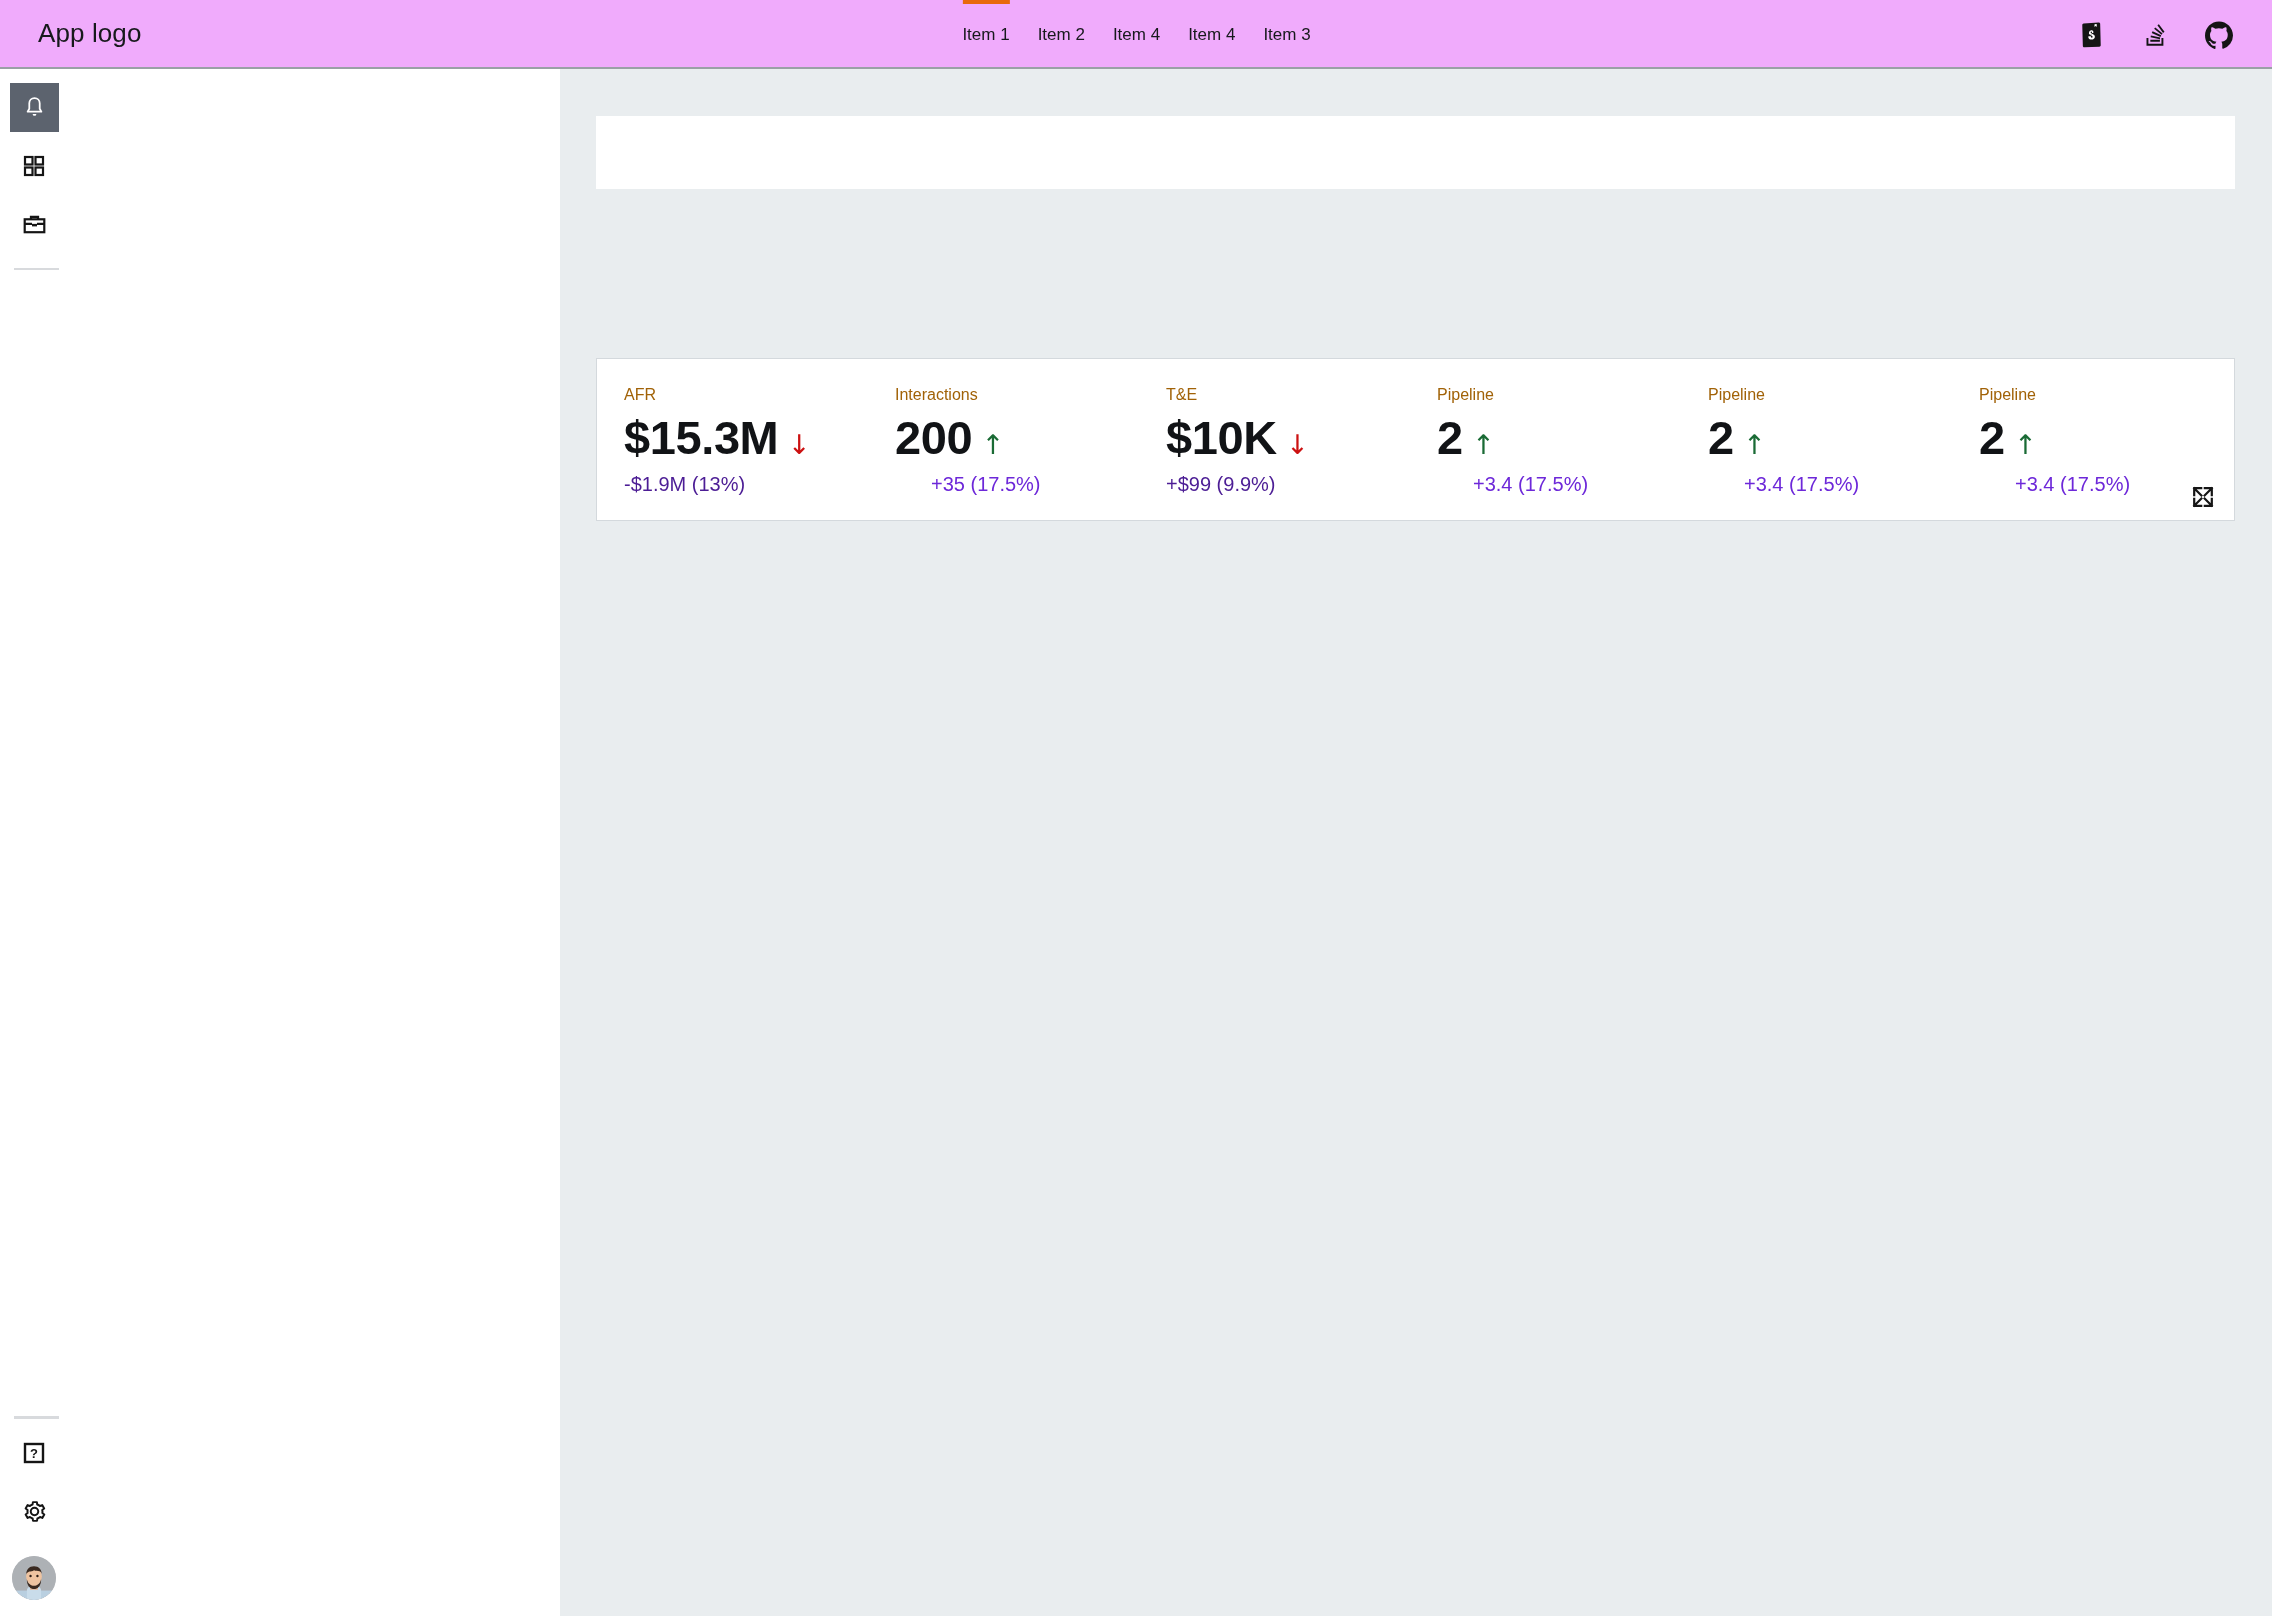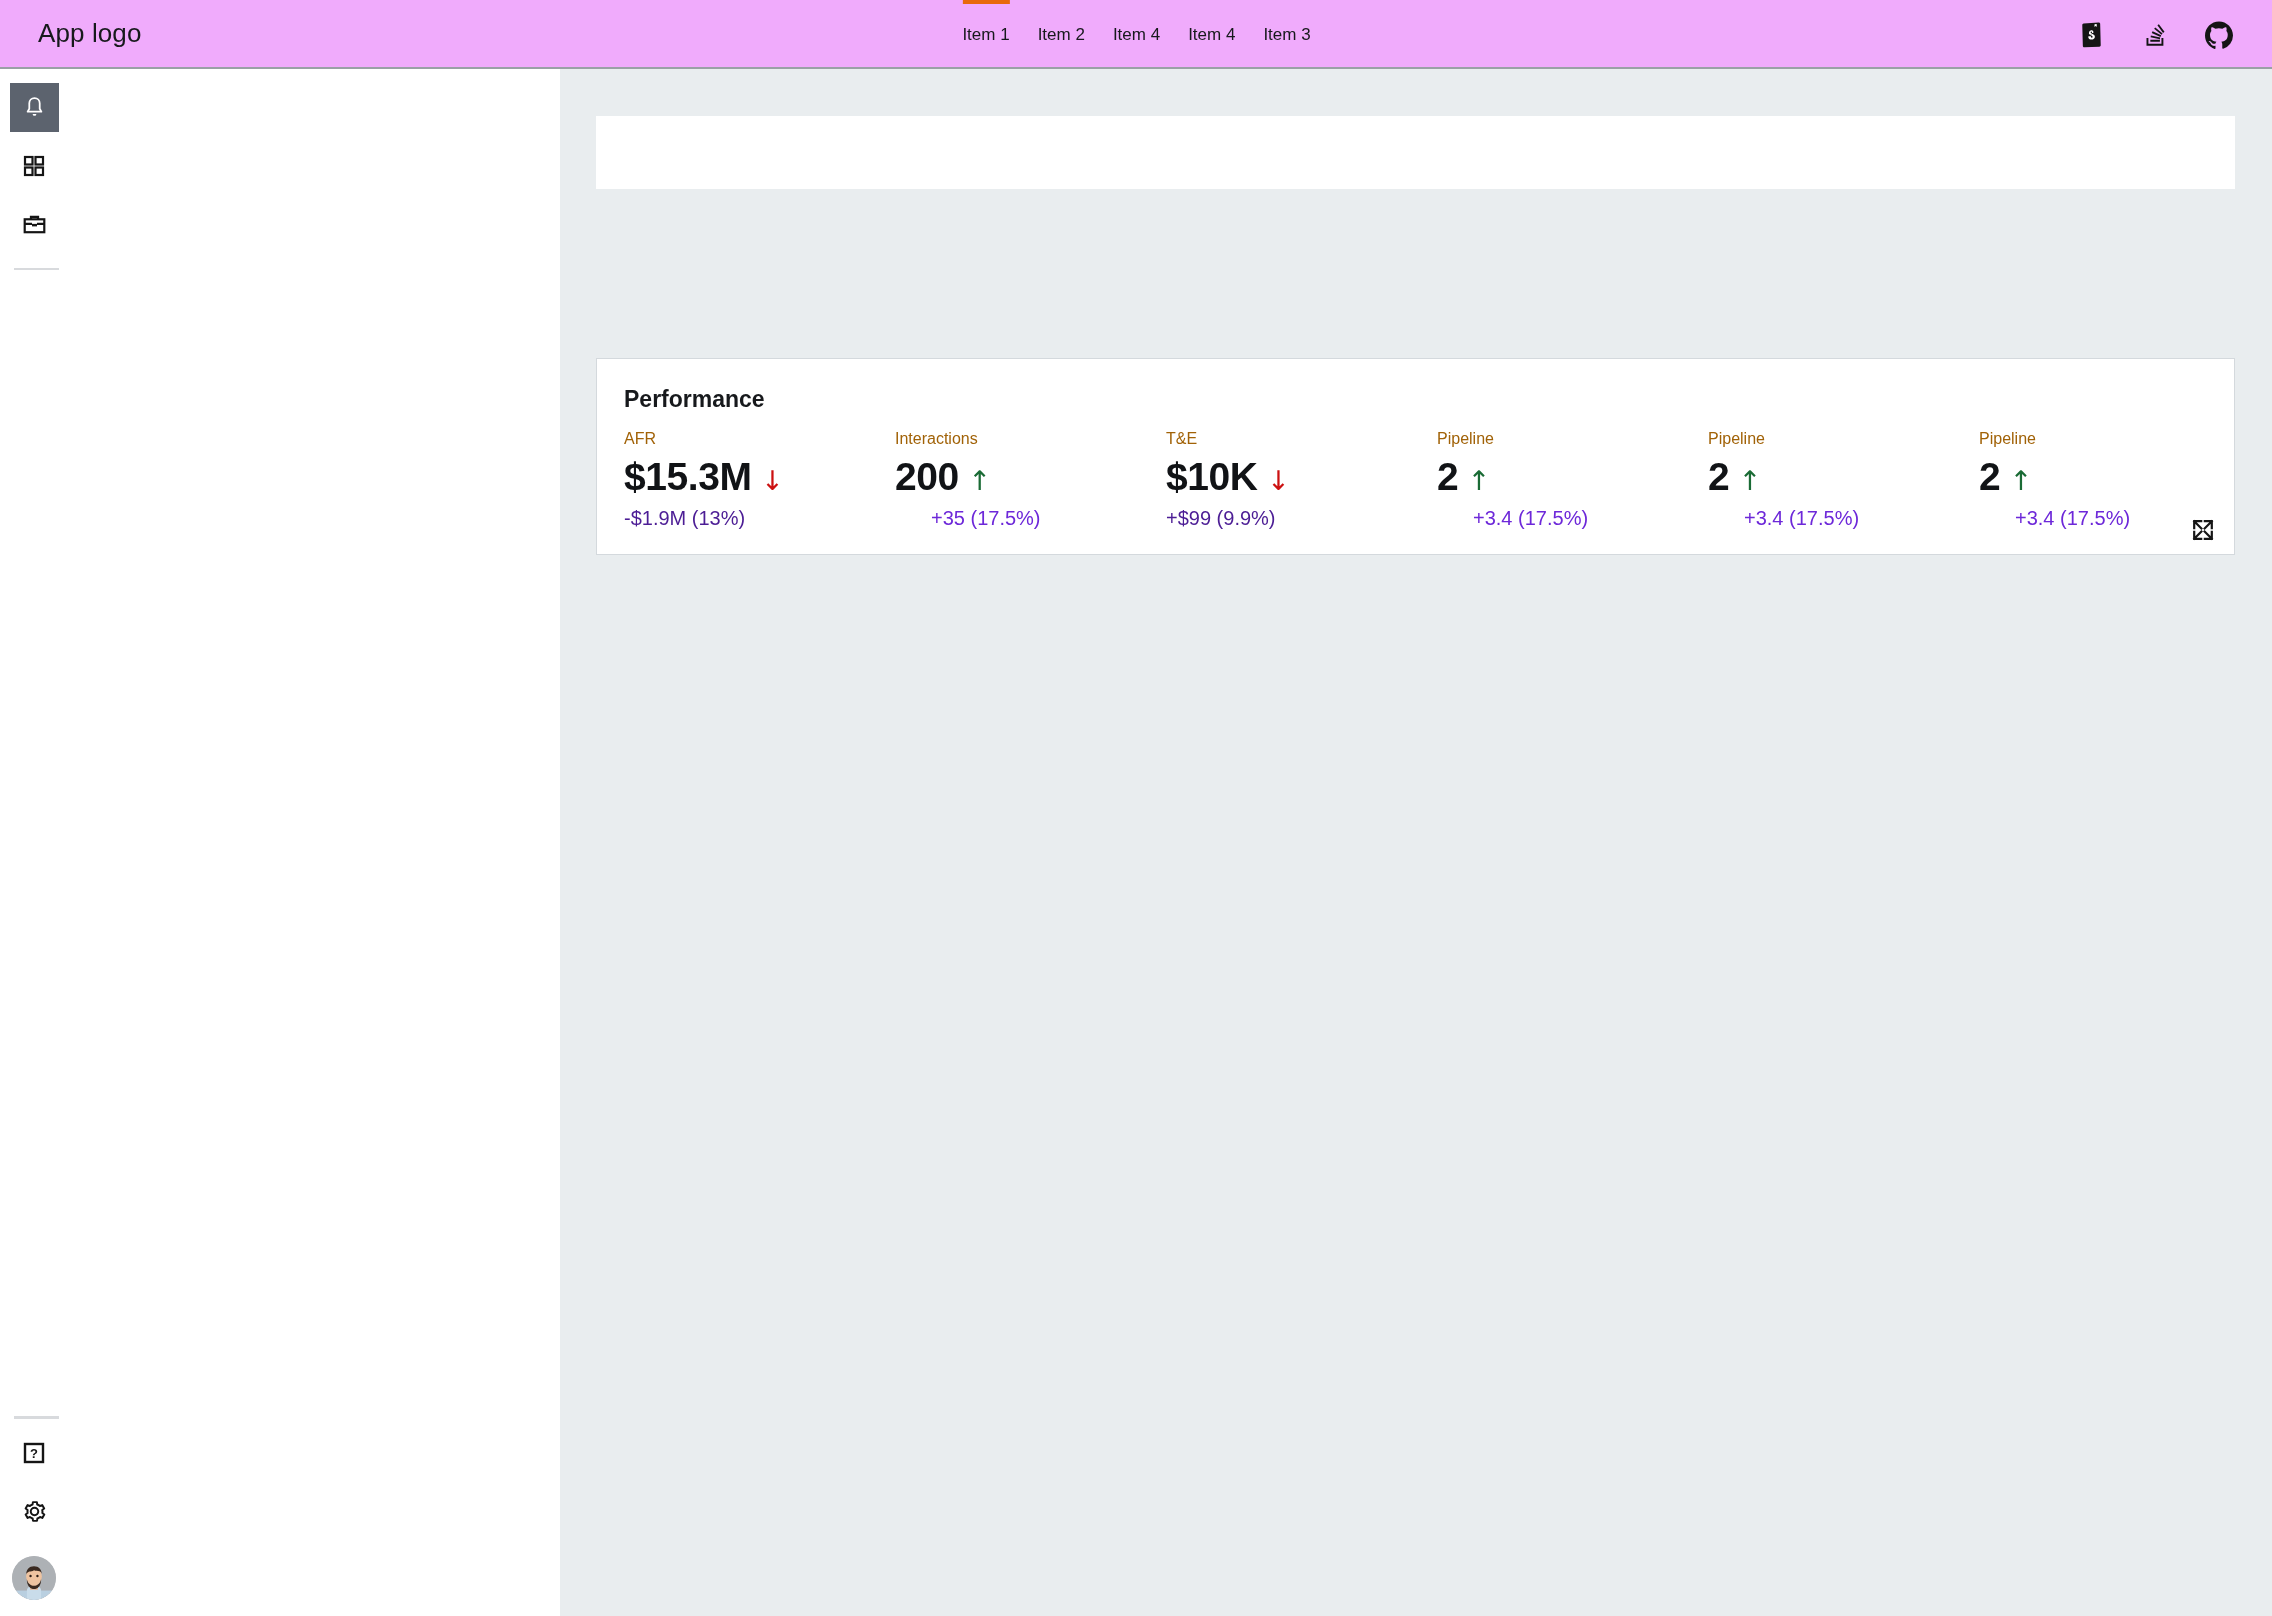--- a/index.html
+++ b/index.html
@@ -206,21 +206,21 @@
   }
 
   .kpi-valrow {
     display: flex;
     align-items: baseline;
     gap: 9.5px;
     margin-bottom: 8px;
   }
 
   .kpi-value {
-    font-size: 39px;
+    font-size: 47px;
     font-weight: bold;
     color: #111316;
     letter-spacing: -0.4px;
     white-space: nowrap;
   }
 
   .kpi-arrow {
     font-size: 27px;
     line-height: 1;
     font-family: "DejaVu Sans", sans-serif;
@@ -365,21 +365,20 @@
           </svg>
         </div>
       </div>
     </div>
 
     <div class="main">
 
       <div class="toppanel"></div>
 
       <div class="card">
-        <div class="card-title">Performance</div>
 
         <div class="kpis" id="kpirow">
             <div class="kpi">
               <div class="kpi-label">AFR</div>
               <div class="kpi-valrow">
                 <div class="kpi-value">$15.3M</div>
                 <div class="kpi-arrow arrow-down">↓</div>
               </div>
               <div class="kpi-delta delta-down">-$1.9M (13%)</div>
             </div>

